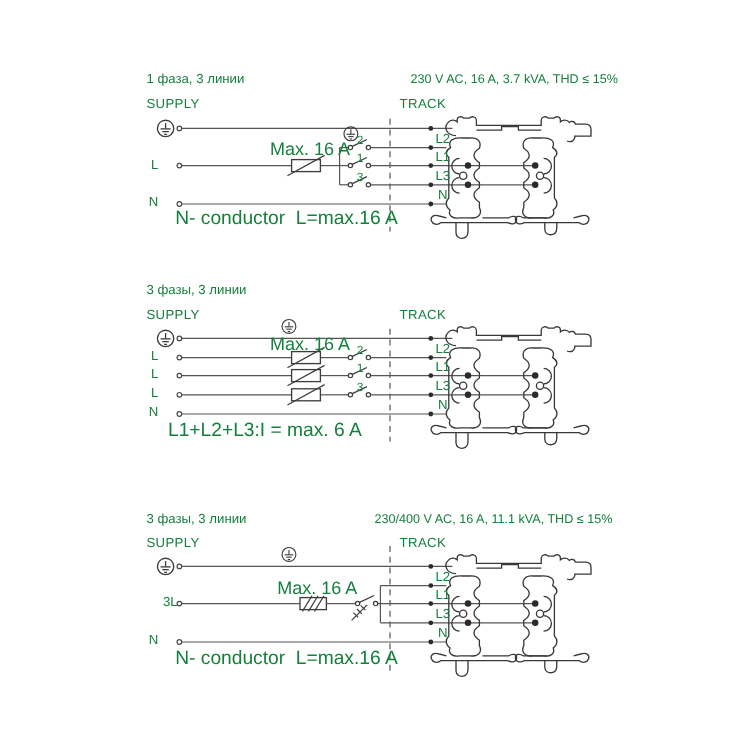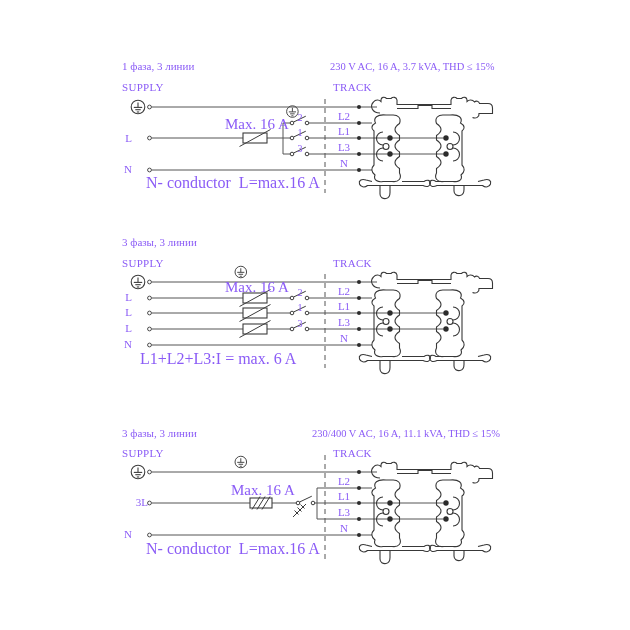--- a/index.html
+++ b/index.html
@@ -1,27 +1,27 @@
 <!DOCTYPE html>
 <html><head>
 <meta charset="utf-8">
 <style>
   html,body{margin:0;padding:0;background:#ffffff;}
   .canvas{
     position:relative;width:582px;height:630px;background:#ffffff;
-    font-family:Liberation Serif, serif;color:#8b5cf6;overflow:hidden;
+    font-family:Liberation Sans, sans-serif;color:#15803d;overflow:hidden;
   }
   svg{position:absolute;left:0;top:0;}
   .lbl{position:absolute;font-size:11px;line-height:13px;white-space:pre;}
   .title{font-size:11px;}
   .rtitle{font-size:10.5px;}
   .caps{letter-spacing:.3px;}
   .phase{width:26px;text-align:right;}
   .num{font-size:10px;width:12px;text-align:center;}
-  .cond{width:22px;text-align:center;}
+  .cond{width:22px;text-align:center;margin-left:25px;}
   .sm{font-size:15px;line-height:11px;width:60px;text-align:center;}
   .note{font-size:16px;}
 </style>
 </head>
 <body>
 
 <div class="canvas">
 
 <svg width="630" height="630" viewBox="0 0 630 630">
   <defs>
@@ -162,21 +162,21 @@
       <line x1="293" y1="517" x2="306" y2="504"></line>
       <line x1="294.5" y1="510.5" x2="298.5" y2="514.5"></line>
       <line x1="297.5" y1="507.5" x2="301.5" y2="511.5"></line>
       <line x1="300.5" y1="504.5" x2="304.5" y2="508.5"></line>
     </g>
     <use href="#trackx" transform="translate(358,458)"></use>
   </g>
 </svg>
 
 <div class="lbl title" style="left:122px;top:60px;">1 фаза, 3 линии</div>
-<div class="lbl rtitle" style="left:330px;top:60px;">230 V AC, 16 A, 3.7 kVA, THD ≤ 15%</div>
+<div class="lbl rtitle" style="left:342px;top:60px;">230 V AC, 16 A, 3.7 kVA, THD ≤ 15%</div>
 <div class="lbl caps" style="left:122px;top:81px;">SUPPLY</div>
 <div class="lbl caps" style="left:333px;top:81px;">TRACK</div>
 <div class="lbl phase" style="left:106px;top:132px;">L</div>
 <div class="lbl phase" style="left:106px;top:163px;">N</div>
 <div class="lbl sm" style="left:225px;top:119px;">Max. 16 A</div>
 <div class="lbl num" style="left:294px;top:111px;">2</div>
 <div class="lbl num" style="left:294px;top:126px;">1</div>
 <div class="lbl num" style="left:294px;top:142px;">3</div>
 <div class="lbl cond" style="left:333px;top:110px;">L2</div>
 <div class="lbl cond" style="left:333px;top:125px;">L1</div>

